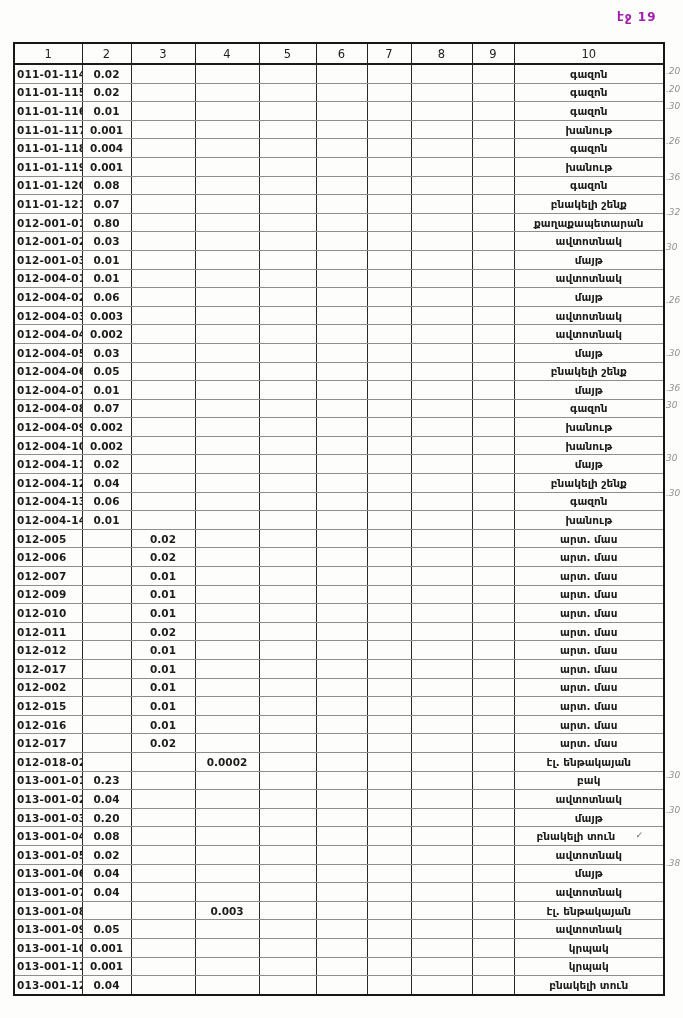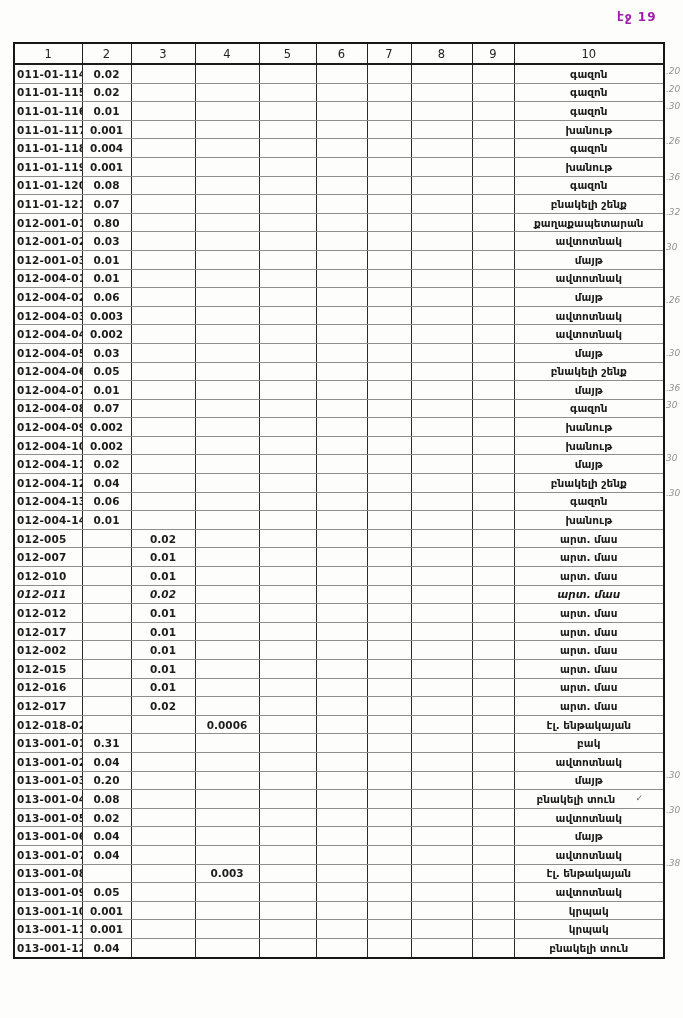--- a/index.html
+++ b/index.html
@@ -378,21 +378,45 @@
           <td class="col-num">0.02</td>
           <td class="col-num"></td>
           <td class="col-num"></td>
           <td class="col-num"></td>
           <td class="col-num"></td>
           <td class="col-num"></td>
           <td class="col-num"></td>
           <td class="col-name">արտ. մաս</td>
         </tr>
         <tr style="height: 17.6px;">
+          <td class="col-id">012-006</td>
+          <td class="col-num"></td>
+          <td class="col-num">0.02</td>
+          <td class="col-num"></td>
+          <td class="col-num"></td>
+          <td class="col-num"></td>
+          <td class="col-num"></td>
+          <td class="col-num"></td>
+          <td class="col-num"></td>
+          <td class="col-name">արտ. մաս</td>
+        </tr>
+        <tr style="height: 17.6px;">
           <td class="col-id">012-007</td>
+          <td class="col-num"></td>
+          <td class="col-num">0.01</td>
+          <td class="col-num"></td>
+          <td class="col-num"></td>
+          <td class="col-num"></td>
+          <td class="col-num"></td>
+          <td class="col-num"></td>
+          <td class="col-num"></td>
+          <td class="col-name">արտ. մաս</td>
+        </tr>
+        <tr style="height: 17.6px;">
+          <td class="col-id">012-009</td>
           <td class="col-num"></td>
           <td class="col-num">0.01</td>
           <td class="col-num"></td>
           <td class="col-num"></td>
           <td class="col-num"></td>
           <td class="col-num"></td>
           <td class="col-num"></td>
           <td class="col-num"></td>
           <td class="col-name">արտ. մաս</td>
         </tr>
@@ -401,21 +425,21 @@
           <td class="col-num"></td>
           <td class="col-num">0.01</td>
           <td class="col-num"></td>
           <td class="col-num"></td>
           <td class="col-num"></td>
           <td class="col-num"></td>
           <td class="col-num"></td>
           <td class="col-num"></td>
           <td class="col-name">արտ. մաս</td>
         </tr>
-        <tr style="height: 17.6px; font-style: italic;">
+        <tr style="height: 17.6px;">
           <td class="col-id">012-011</td>
           <td class="col-num"></td>
           <td class="col-num">0.02</td>
           <td class="col-num"></td>
           <td class="col-num"></td>
           <td class="col-num"></td>
           <td class="col-num"></td>
           <td class="col-num"></td>
           <td class="col-num"></td>
           <td class="col-name">արտ. մաս</td>
@@ -489,31 +513,31 @@
           <td class="col-num"></td>
           <td class="col-num"></td>
           <td class="col-num"></td>
           <td class="col-num"></td>
           <td class="col-name">արտ. մաս</td>
         </tr>
         <tr style="height: 17.6px;">
           <td class="col-id">012-018-02</td>
           <td class="col-num"></td>
           <td class="col-num"></td>
-          <td class="col-num">0.0006</td>
+          <td class="col-num">0.0002</td>
           <td class="col-num"></td>
           <td class="col-num"></td>
           <td class="col-num"></td>
           <td class="col-num"></td>
           <td class="col-num"></td>
           <td class="col-name">էլ. ենթակայան</td>
         </tr>
         <tr style="height: 17.6px;">
           <td class="col-id">013-001-01</td>
-          <td class="col-num">0.31</td>
+          <td class="col-num">0.23</td>
           <td class="col-num"></td>
           <td class="col-num"></td>
           <td class="col-num"></td>
           <td class="col-num"></td>
           <td class="col-num"></td>
           <td class="col-num"></td>
           <td class="col-num"></td>
           <td class="col-name">բակ</td>
         </tr>
         <tr style="height: 17.6px;">

